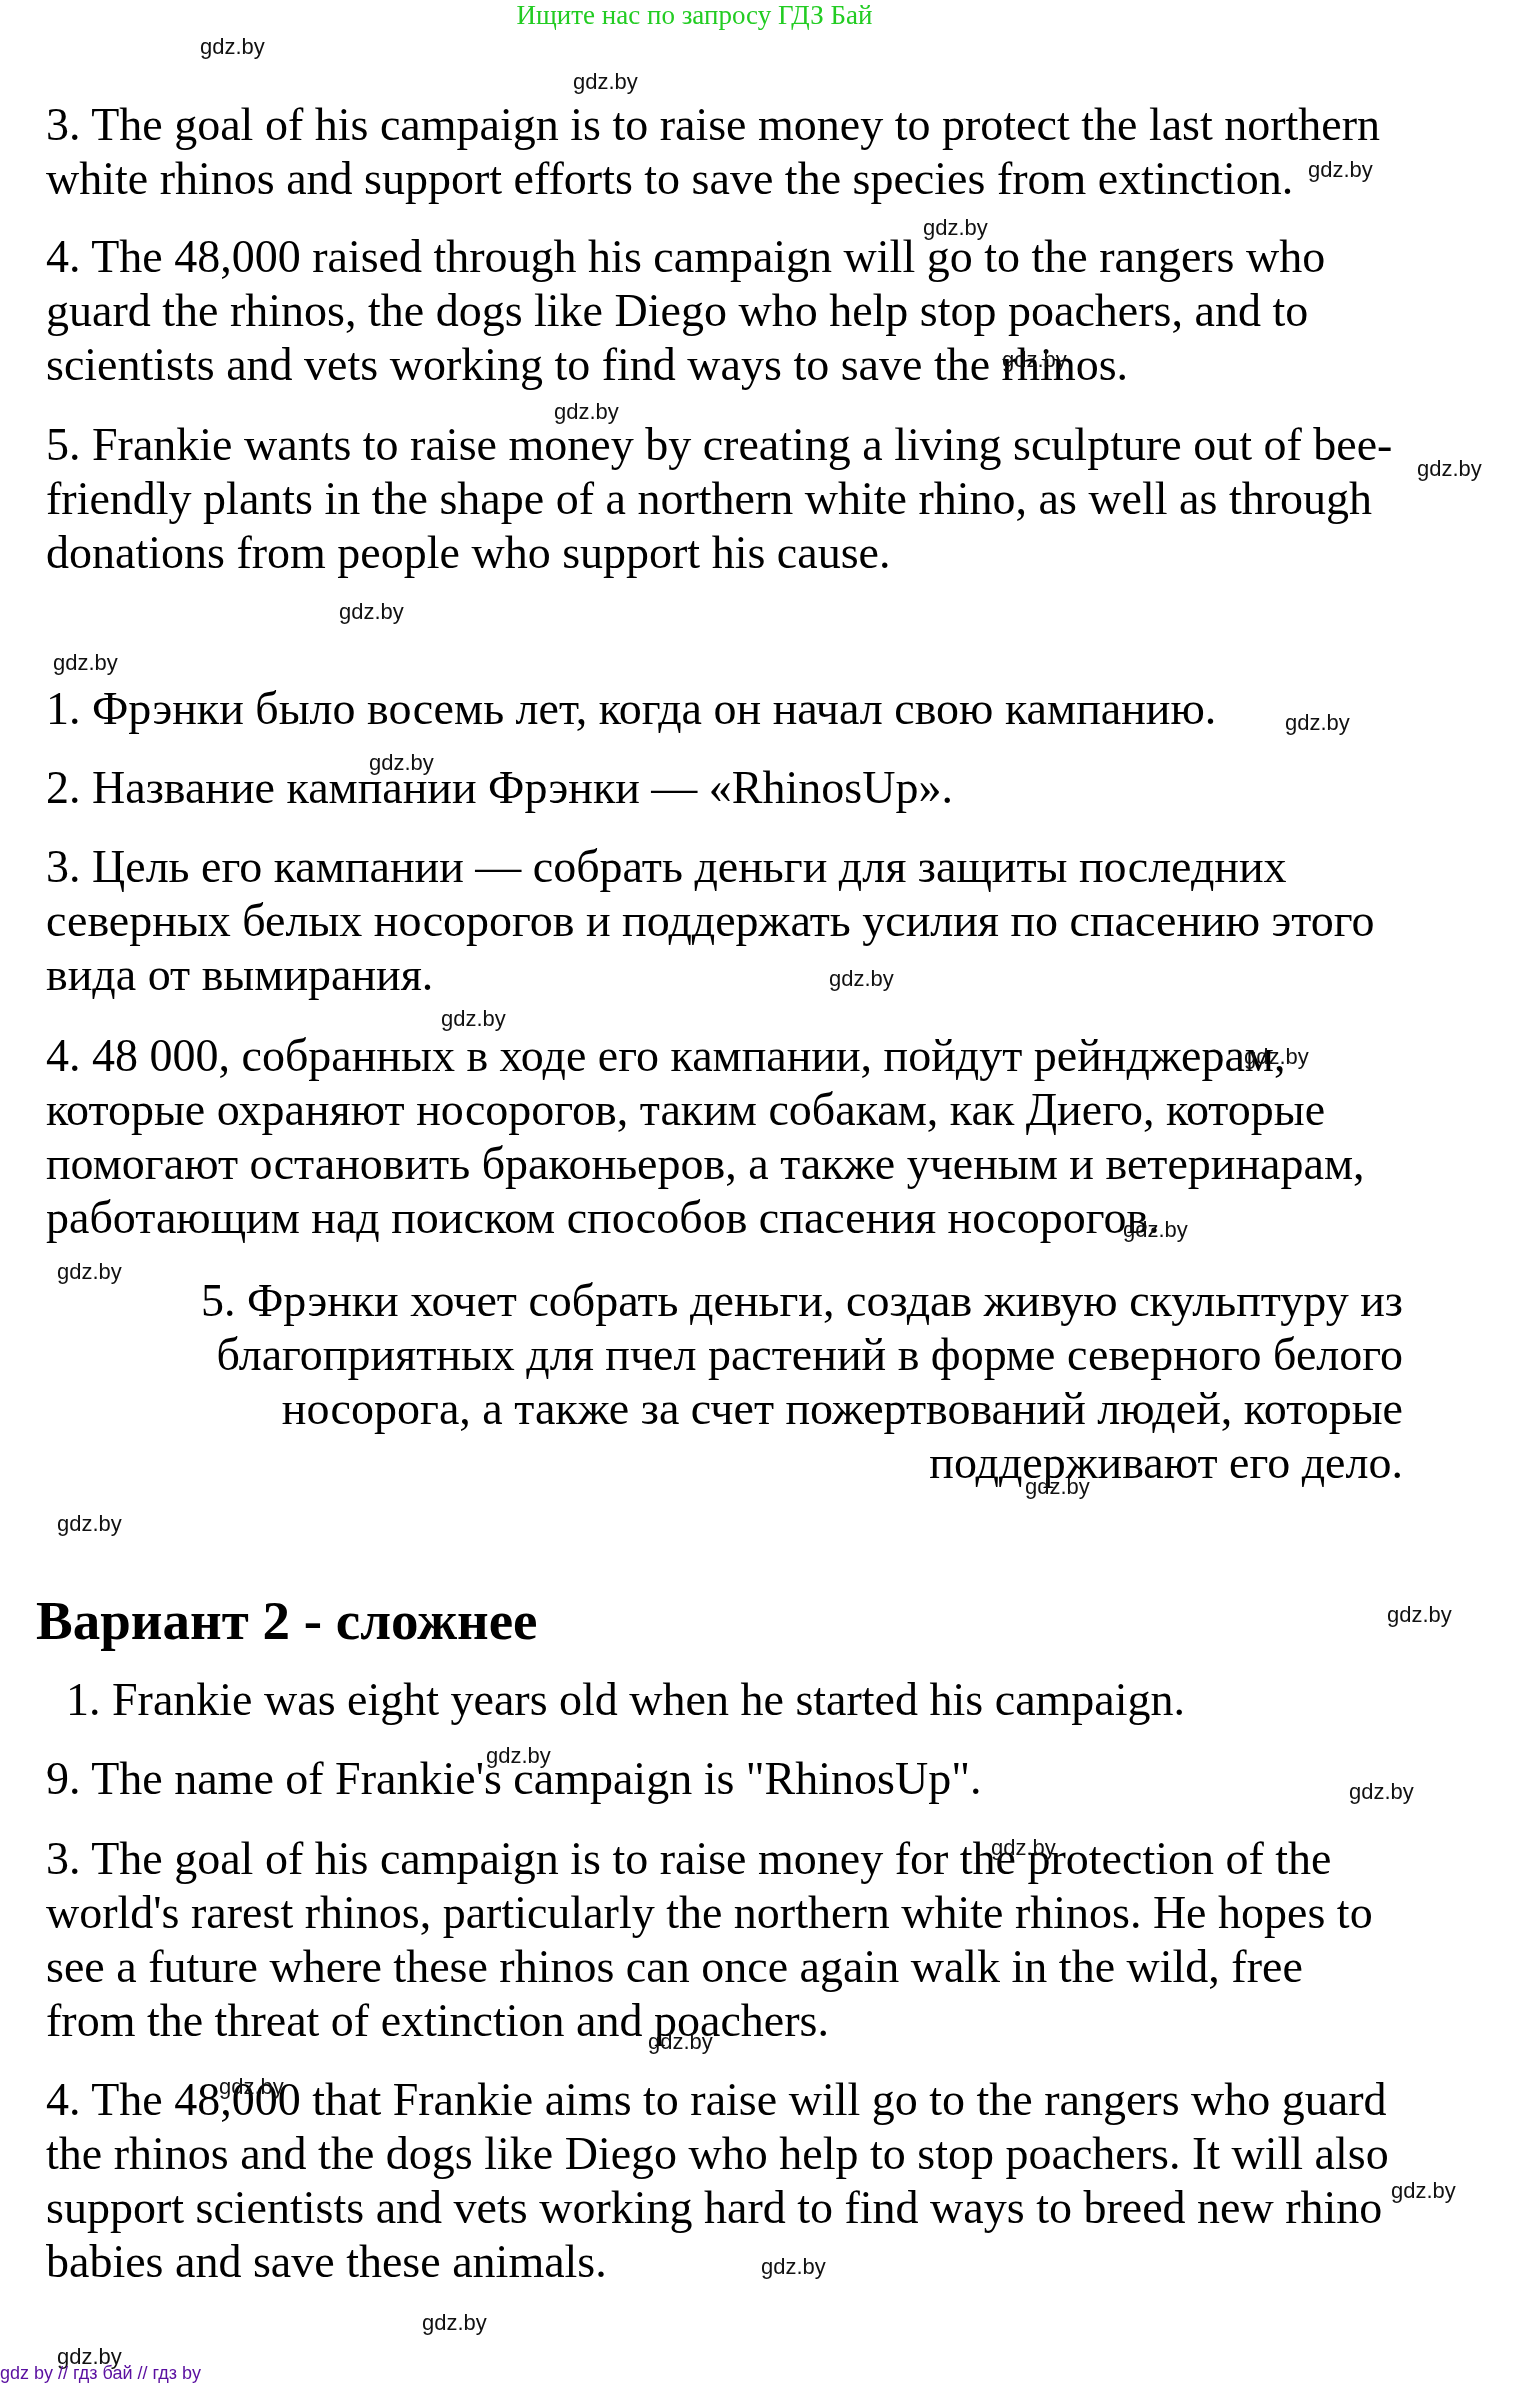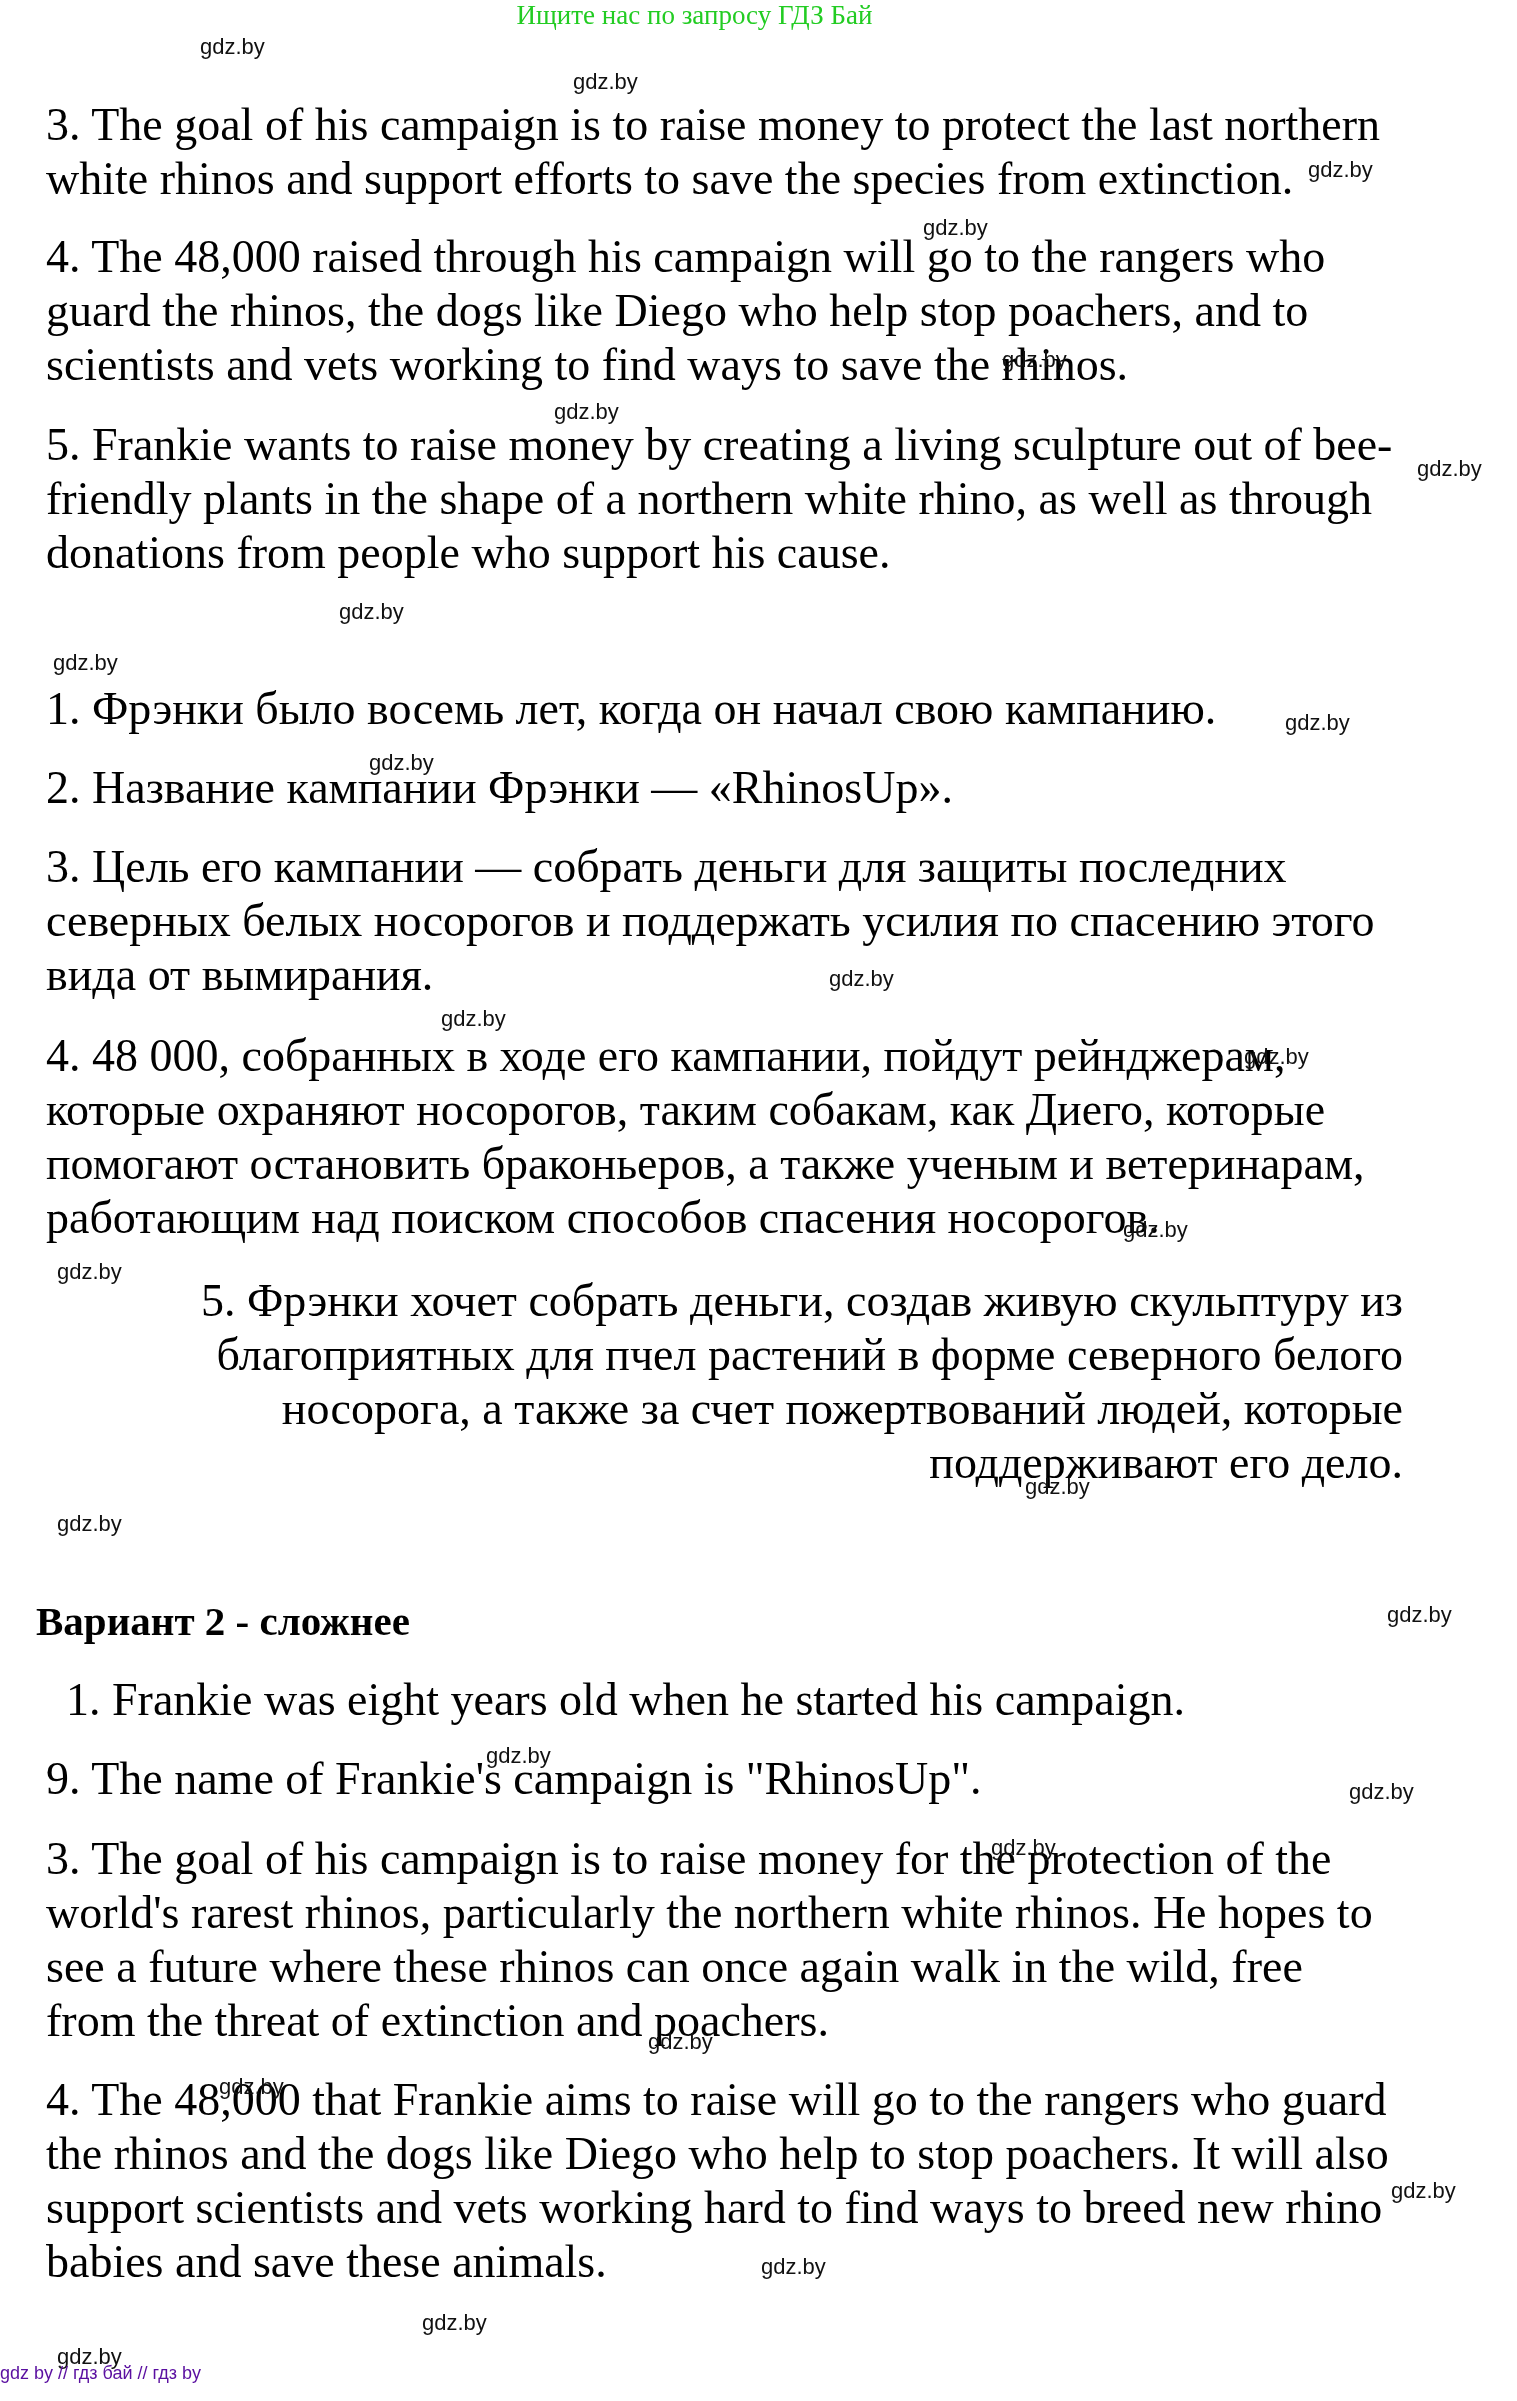--- a/index.html
+++ b/index.html
@@ -4,21 +4,21 @@
 <style>
   html, body { margin: 0; padding: 0; background: #ffffff; }
   body { width: 1517px; height: 2401px; position: relative; overflow: hidden; }
   .header { position: absolute; top: 0; left: 0; width: 1389px; text-align: center;
     font-family: Liberation Serif, serif; font-size: 27px; line-height: 30px; }
   .footer { position: absolute; top: 2358px; left: 0; width: 1517px; text-align: left;
     font-family: "Liberation Sans", sans-serif; font-size: 18px; line-height: 30px; }
   .para { position: absolute; left: 46px; width: 1357px;
     font-family: "Liberation Serif", serif; font-size: 46px; line-height: 54px; color: #000000; }
   .heading { position: absolute; left: 36px;
-    font-family: "Liberation Serif", serif; font-size: 41px; font-weight: bold; color: #000; line-height: 54px; }
+    font-family: "Liberation Serif", serif; font-size: 55px; font-weight: bold; color: #000; line-height: 54px; }
   .wm { position: absolute; font-family: "Liberation Sans", sans-serif; font-size: 22px; color: #111; line-height: 26px; }
 </style>
 </head>
 <body>
 
 <div class="header" style="color:#22cc22;">Ищите нас по запросу ГДЗ Бай</div>
 
 <div class="para" style="top:98px;">3. The goal of his campaign is to raise money to protect the last northern white rhinos and support efforts to save the species from extinction.</div>
 <div class="para" style="top:230px;">4. The 48,000 raised through his campaign will go to the rangers who guard the rhinos, the dogs like Diego who help stop poachers, and to scientists and vets working to find ways to save the rhinos.</div>
 <div class="para" style="top:418px;">5. Frankie wants to raise money by creating a living sculpture out of bee-friendly plants in the shape of a northern white rhino, as well as through donations from people who support his cause.</div>

